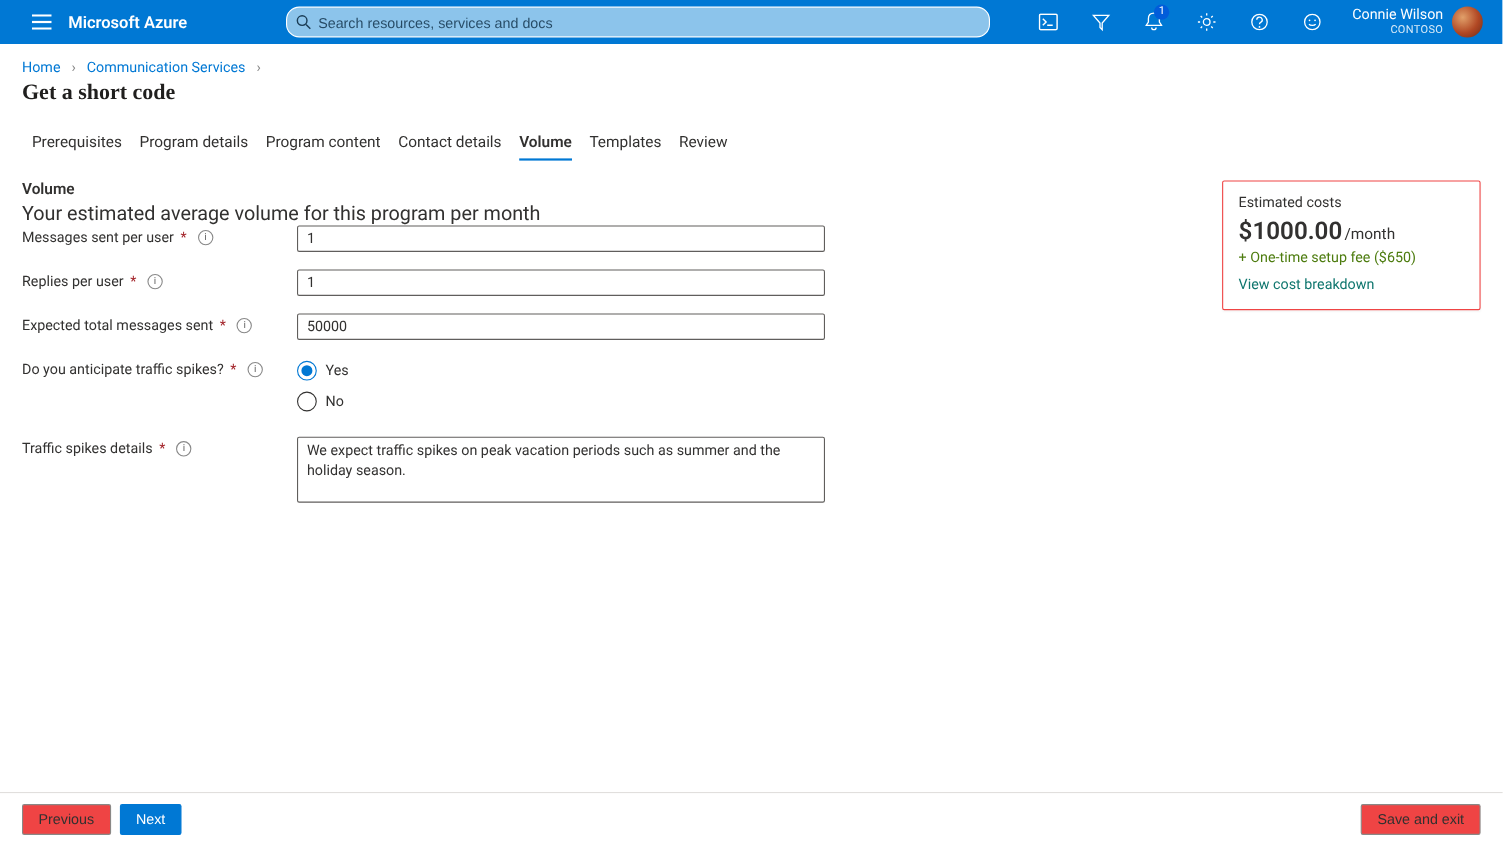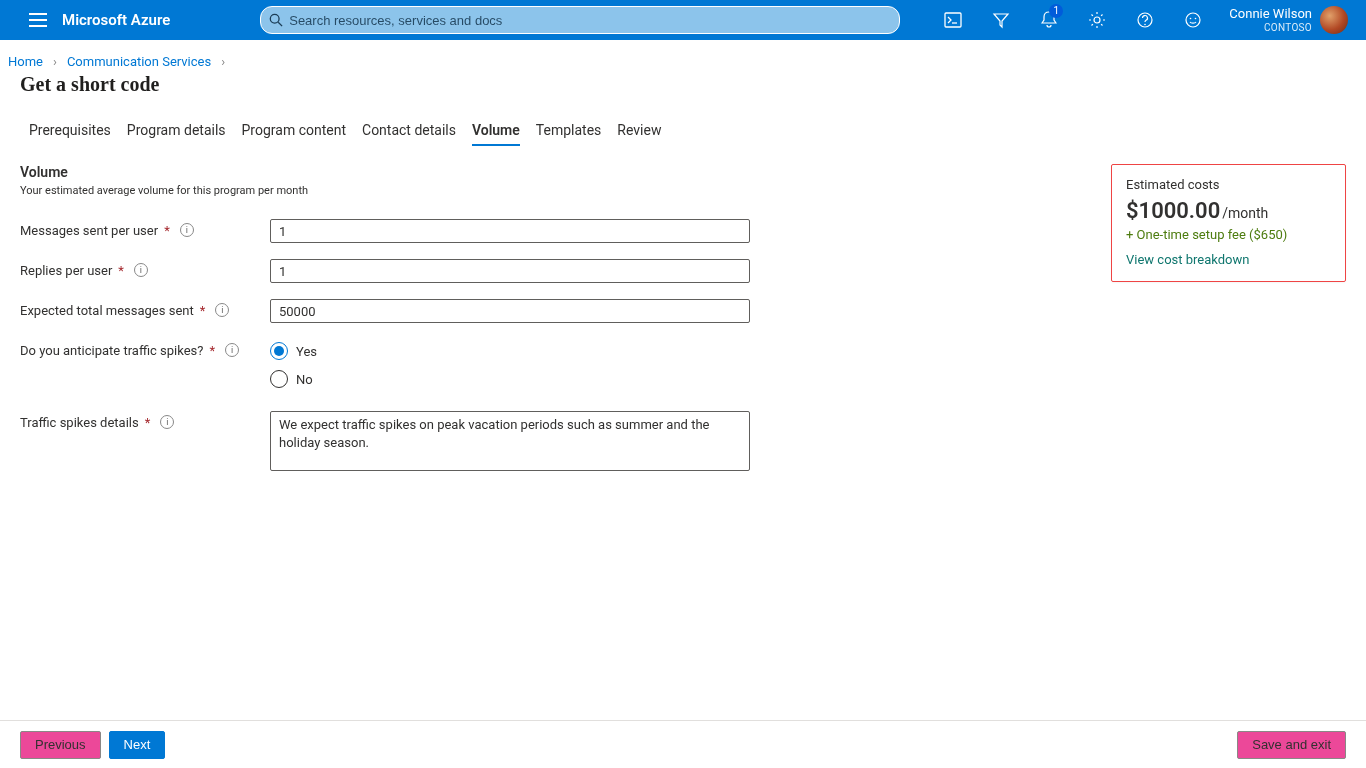--- a/index.html
+++ b/index.html
@@ -96,21 +96,21 @@
   .avatar {
     width: 28px; height: 28px; border-radius: 50%;
     background: radial-gradient(circle at 35% 35%, #e1a06a 0%, #b14824 55%, #6a2a17 100%);
   }
 
   
   .breadcrumb {
     display: flex;
     align-items: center;
     gap: 10px;
-    padding: 14px 20px 4px 8px;
+    padding: 14px 20px 4px 20px;
     font-size: 13px;
   }
   .breadcrumb a { color: #0078d4; text-decoration: none; }
   .chevron { color: #888; }
   .page-title {
     font-size: 20px;
     font-weight: 600;
     padding: 0 8px 18px 20px;
     color: #201f1e;
     font-family: Liberation Serif, serif;
@@ -148,23 +148,22 @@
     padding: 16px 20px 0 20px;
     gap: 20px;
   }
   .form-col { flex: 1; }
   .section-heading {
     font-size: 14px;
     font-weight: 600;
     margin-bottom: 4px;
   }
   .section-desc {
-    font-size: 11px;
-    color: #323130;
-    margin-bottom: 22px;
+    font-size: 18px;
+    color: #323130;
   }
 
   .form-row {
     display: flex;
     margin-bottom: 16px;
   }
   .form-label {
     flex: 0 0 250px;
     font-size: 13px;
     color: #323130;
@@ -248,21 +247,21 @@
     align-items: center;
     justify-content: center;
   }
   .btn-primary {
     background: #0078d4;
     border: 1px solid #0078d4;
     color: #fff;
     margin-left: 8px;
   }
   .btn-secondary {
-    background: #ec4899;
+    background: #ef4444;
     border: 1px solid #8a8886;
     color: #323130;
   }
   .footer .spacer { flex: 1; }
 </style>
 </head>
 <body>
 
 <div class="topbar">
   <div class="hamburger-btn">

